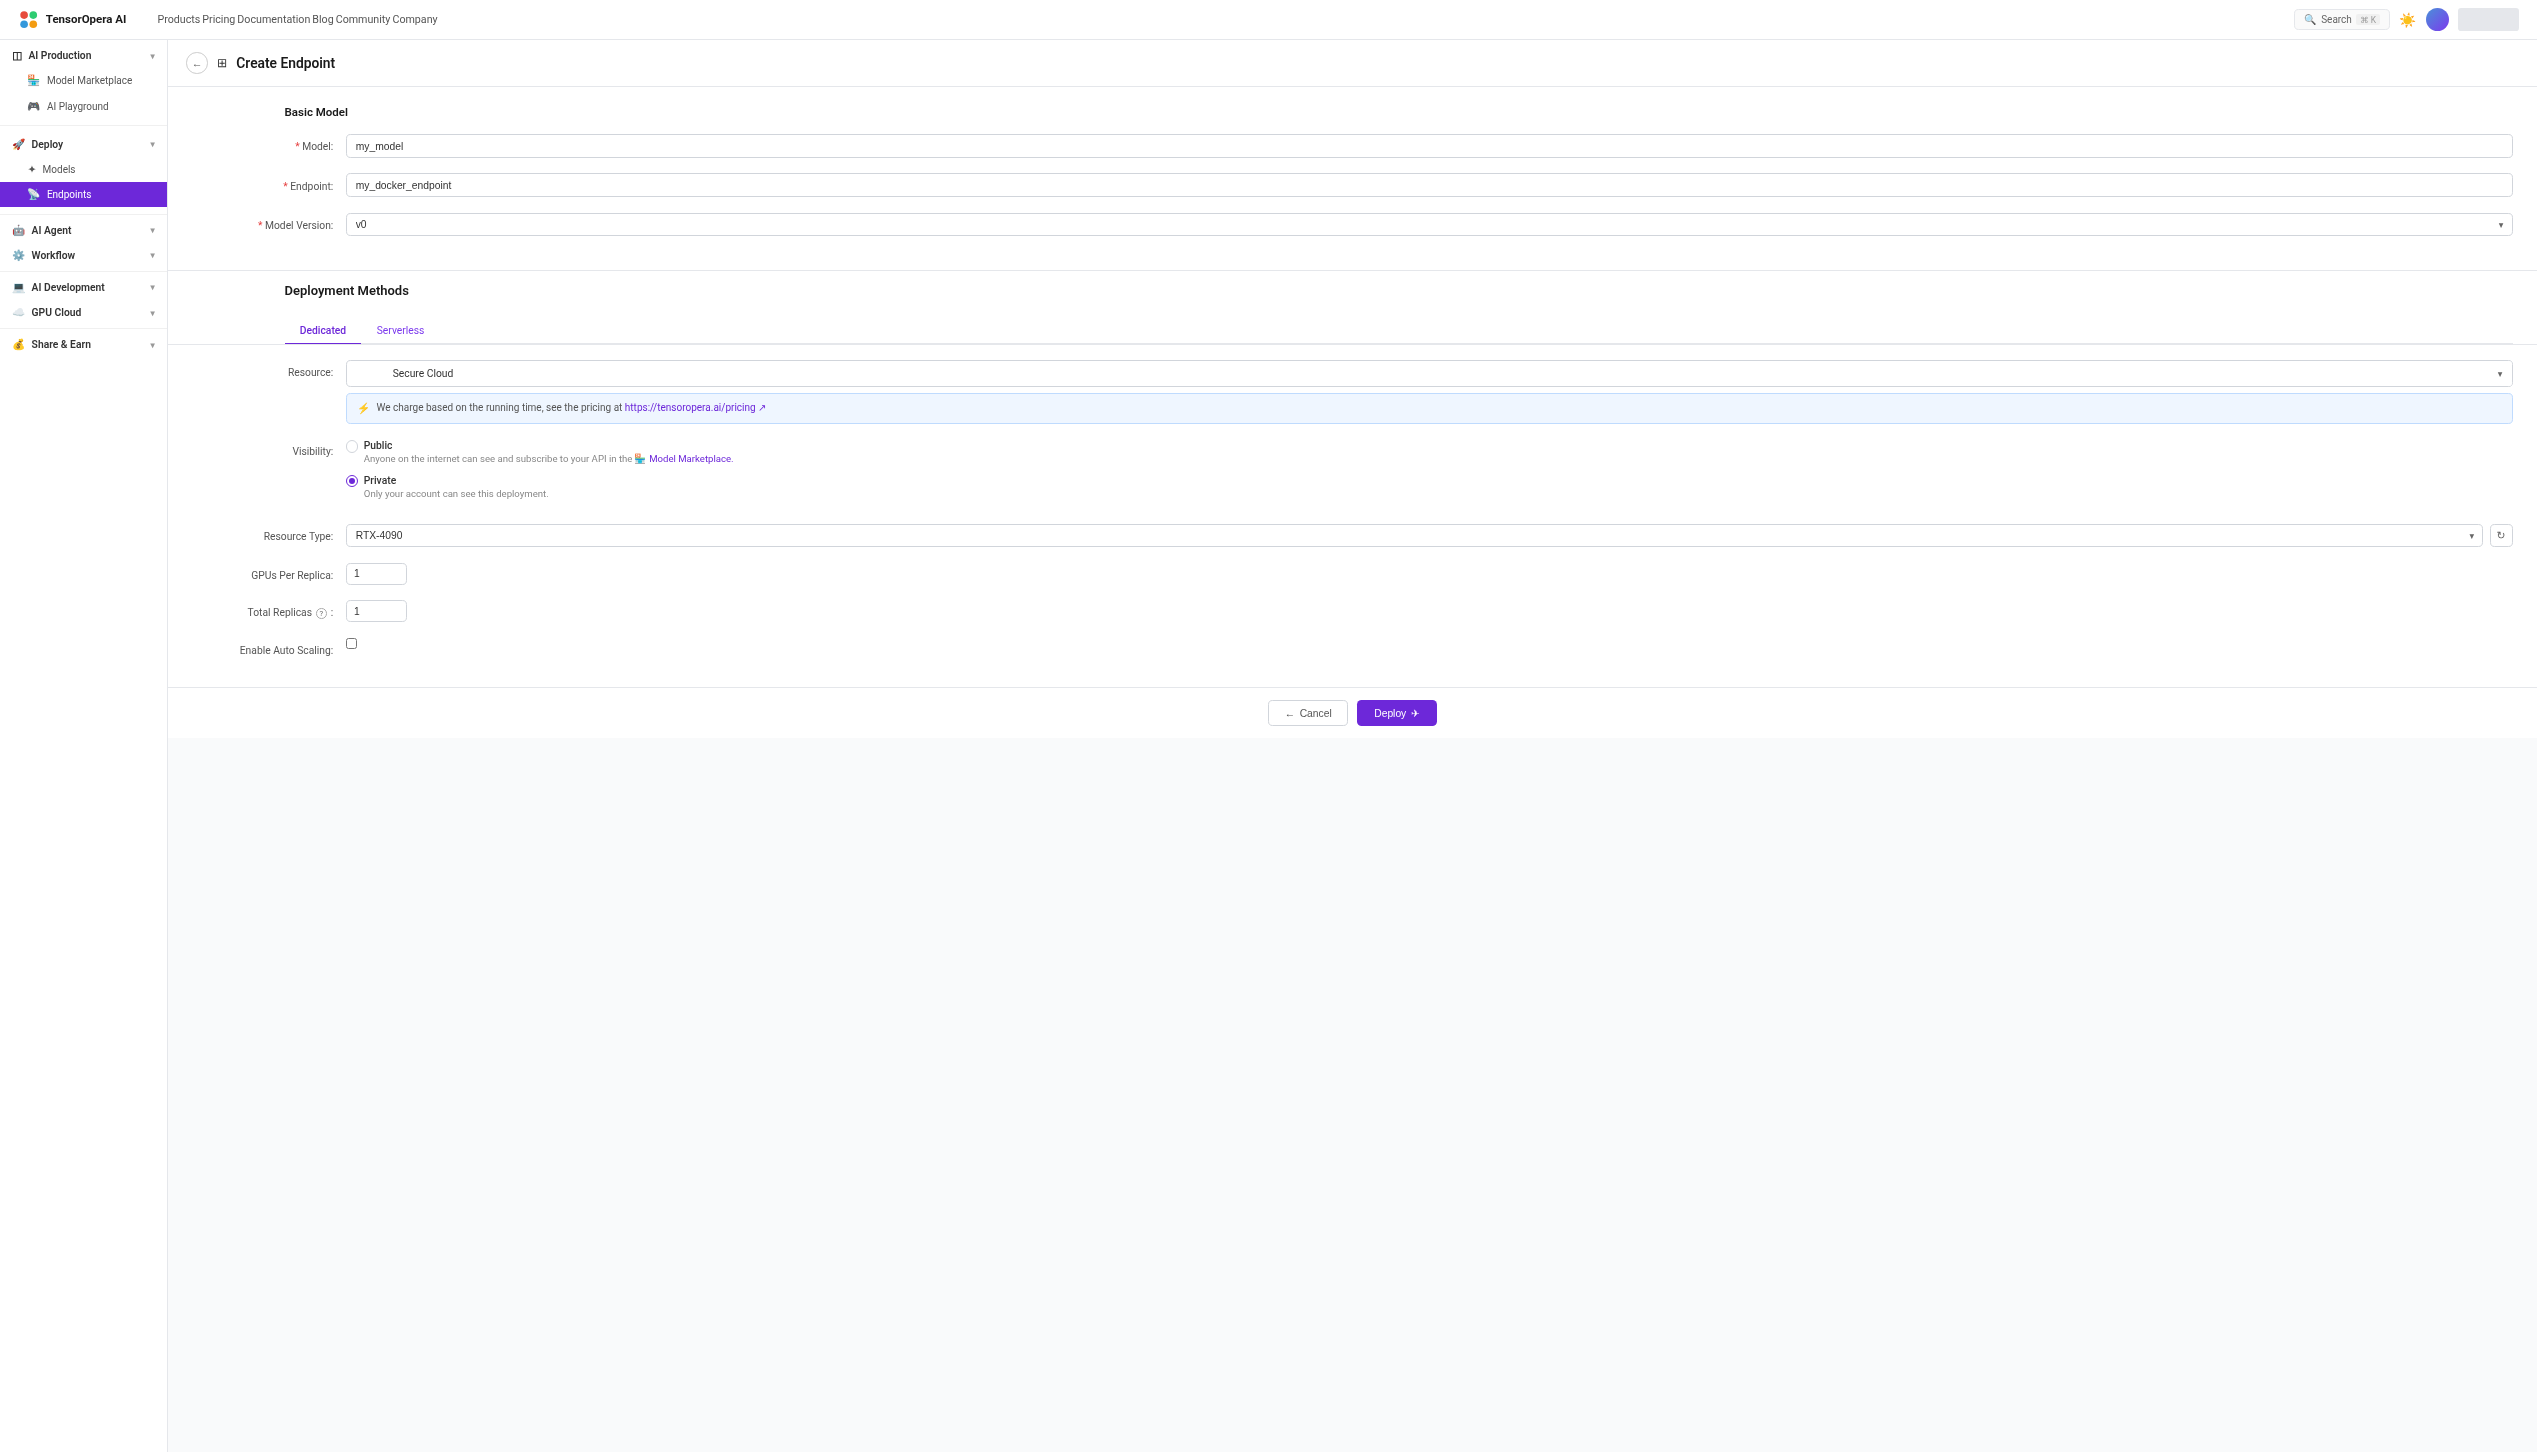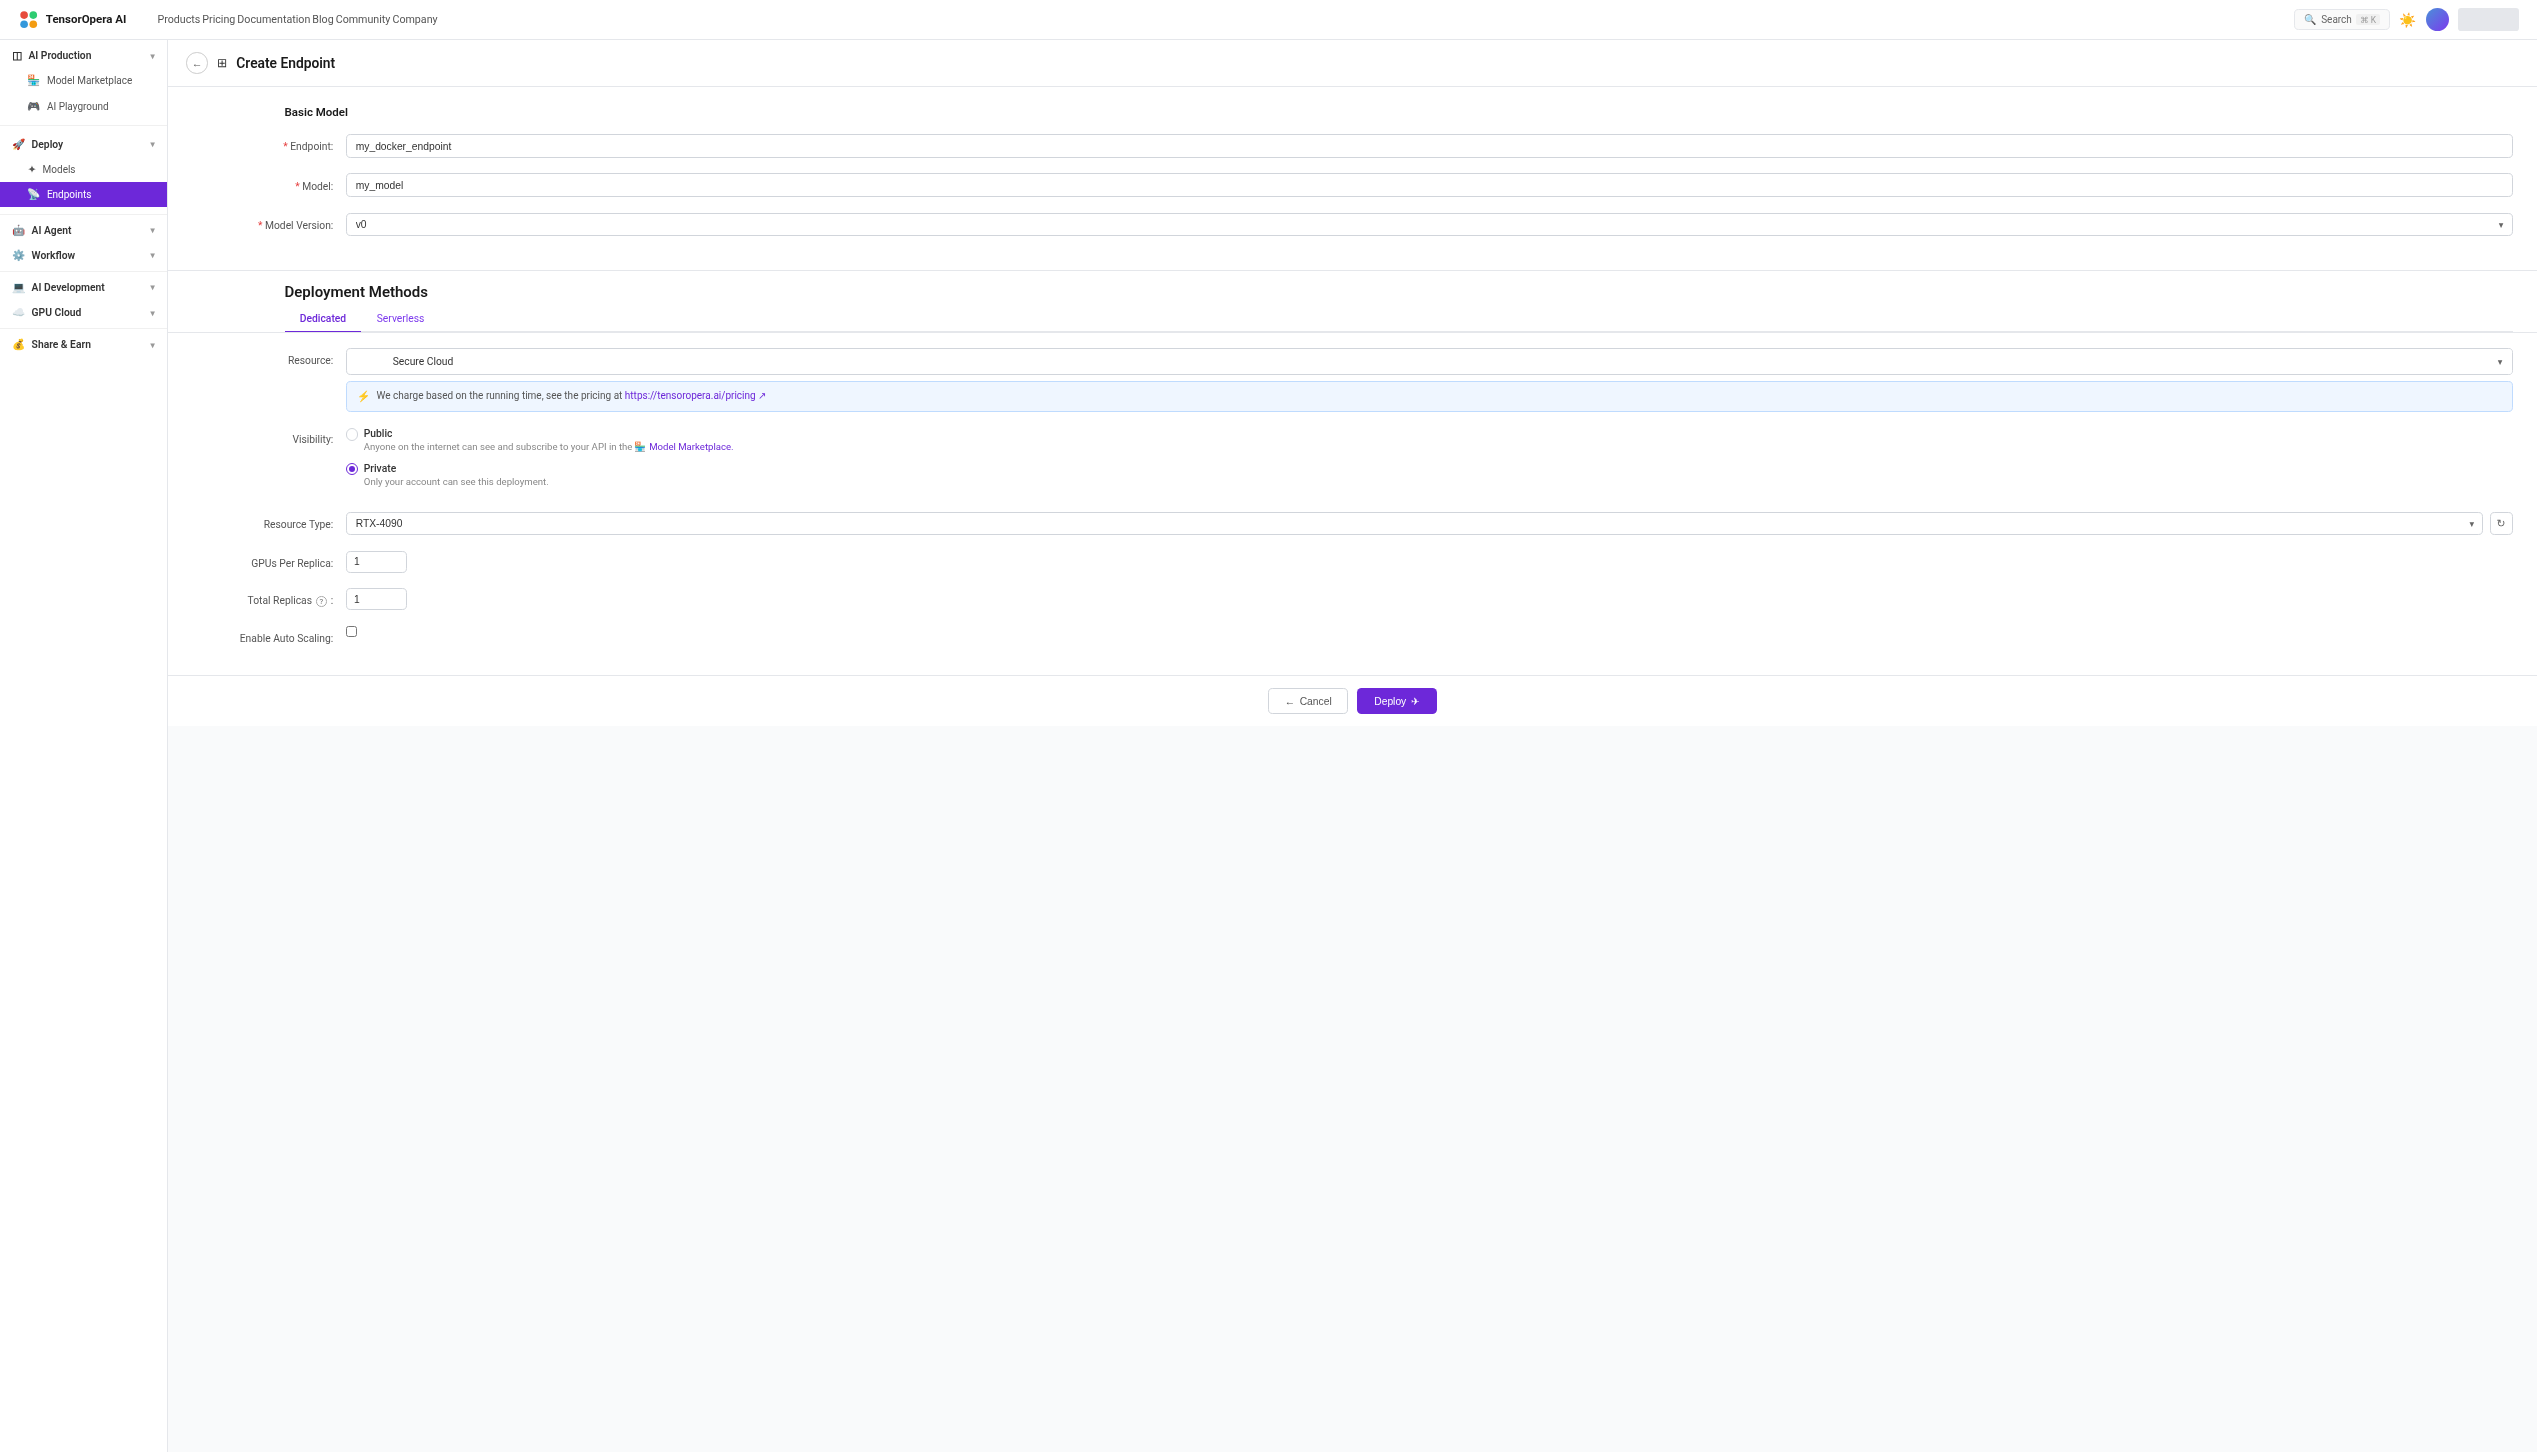--- a/index.html
+++ b/index.html
@@ -88,21 +88,21 @@
     }
     .select-wrapper-with-reload { display: flex; gap: 6.1px; align-items: flex-start; }
     .reload-btn {
       width: 23px; height: 23px; border: 0.8px solid #d1d5db; border-radius: 4.6px;
       display: flex; align-items: center; justify-content: center; cursor: pointer;
       color: #666; font-size: 10.7px; background: #fff; flex-shrink: 0;
     }
 
     
     .deployment-section { background: #fff; padding: 12.2px 24.5px 0; border-bottom: 0.8px solid #e5e7eb; }
-    .deployment-section-title { font-size: 15px; font-weight: 600; color: #1a1a1a; margin-bottom: 5px; margin-left: 92px; }
+    .deployment-section-title { font-size: 13px; font-weight: 600; color: #1a1a1a; margin-bottom: 20px; margin-left: 92px; }
     .tabs { display: flex; gap: 0; border-bottom: 1.5px solid #e5e7eb; margin-left: 92px; }
     .tab {
       padding: 6.1px 15.3px; font-size: 10.3px; cursor: pointer; color: #666;
       border-bottom: 1.5px solid transparent; margin-bottom: -1.5px;
     }
     .tab.active { color: #6d28d9; border-bottom-color: #6d28d9; font-weight: 500; }
     .tab.serverless { color: #7c3aed; }
 
     
     .resource-section { background: #fff; padding: 15.3px 24.5px; }
@@ -276,34 +276,34 @@
       <span class="page-title-icon">⊞</span>
       <h1 class="page-title">Create Endpoint</h1>
     </div>
 
     <div class="form-container">
       <div class="section-title">Basic Model</div>
 
       <div class="form-row">
         <label class="form-label">
           <span style="color:#e53e3e;">*</span>
+          <span>Model:</span>
+        </label>
+        <div class="form-field">
+          <input class="form-input" type="text" value="my_model" style="">
+        </div>
+      </div>
+
+      <div class="form-row">
+        <label class="form-label">
+          <span style="color:#e53e3e;">*</span>
           <span>Endpoint:</span>
         </label>
         <div class="form-field">
           <input class="form-input" type="text" value="my_docker_endpoint" style="">
-        </div>
-      </div>
-
-      <div class="form-row">
-        <label class="form-label">
-          <span style="color:#e53e3e;">*</span>
-          <span>Model:</span>
-        </label>
-        <div class="form-field">
-          <input class="form-input" type="text" value="my_model" style="">
         </div>
       </div>
 
       <div class="form-row">
         <label class="form-label">
           <span style="color:#e53e3e;">*</span>
           <span>Model Version:</span>
         </label>
         <div class="form-field">
           <div class="select-wrapper">

